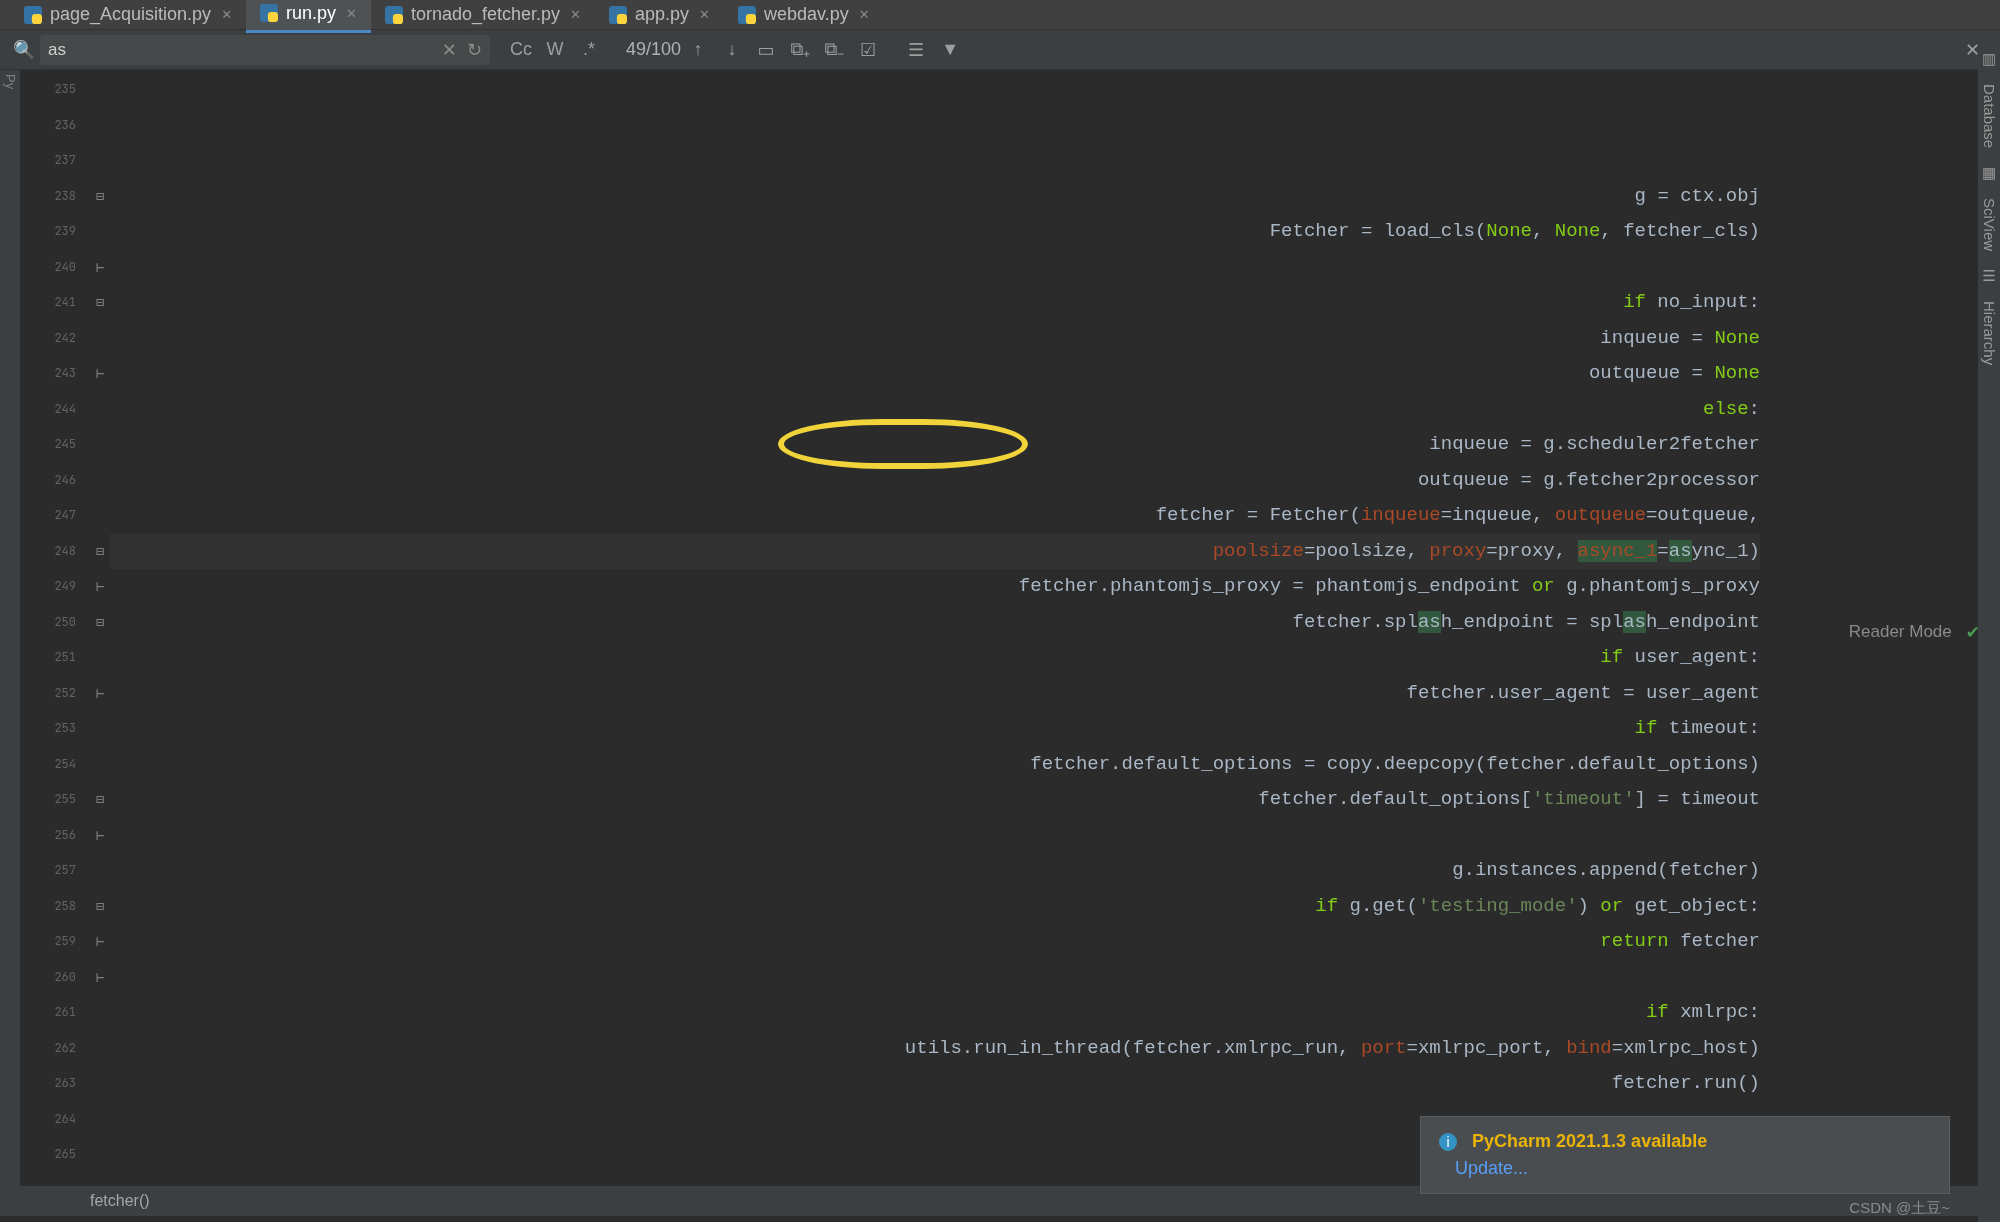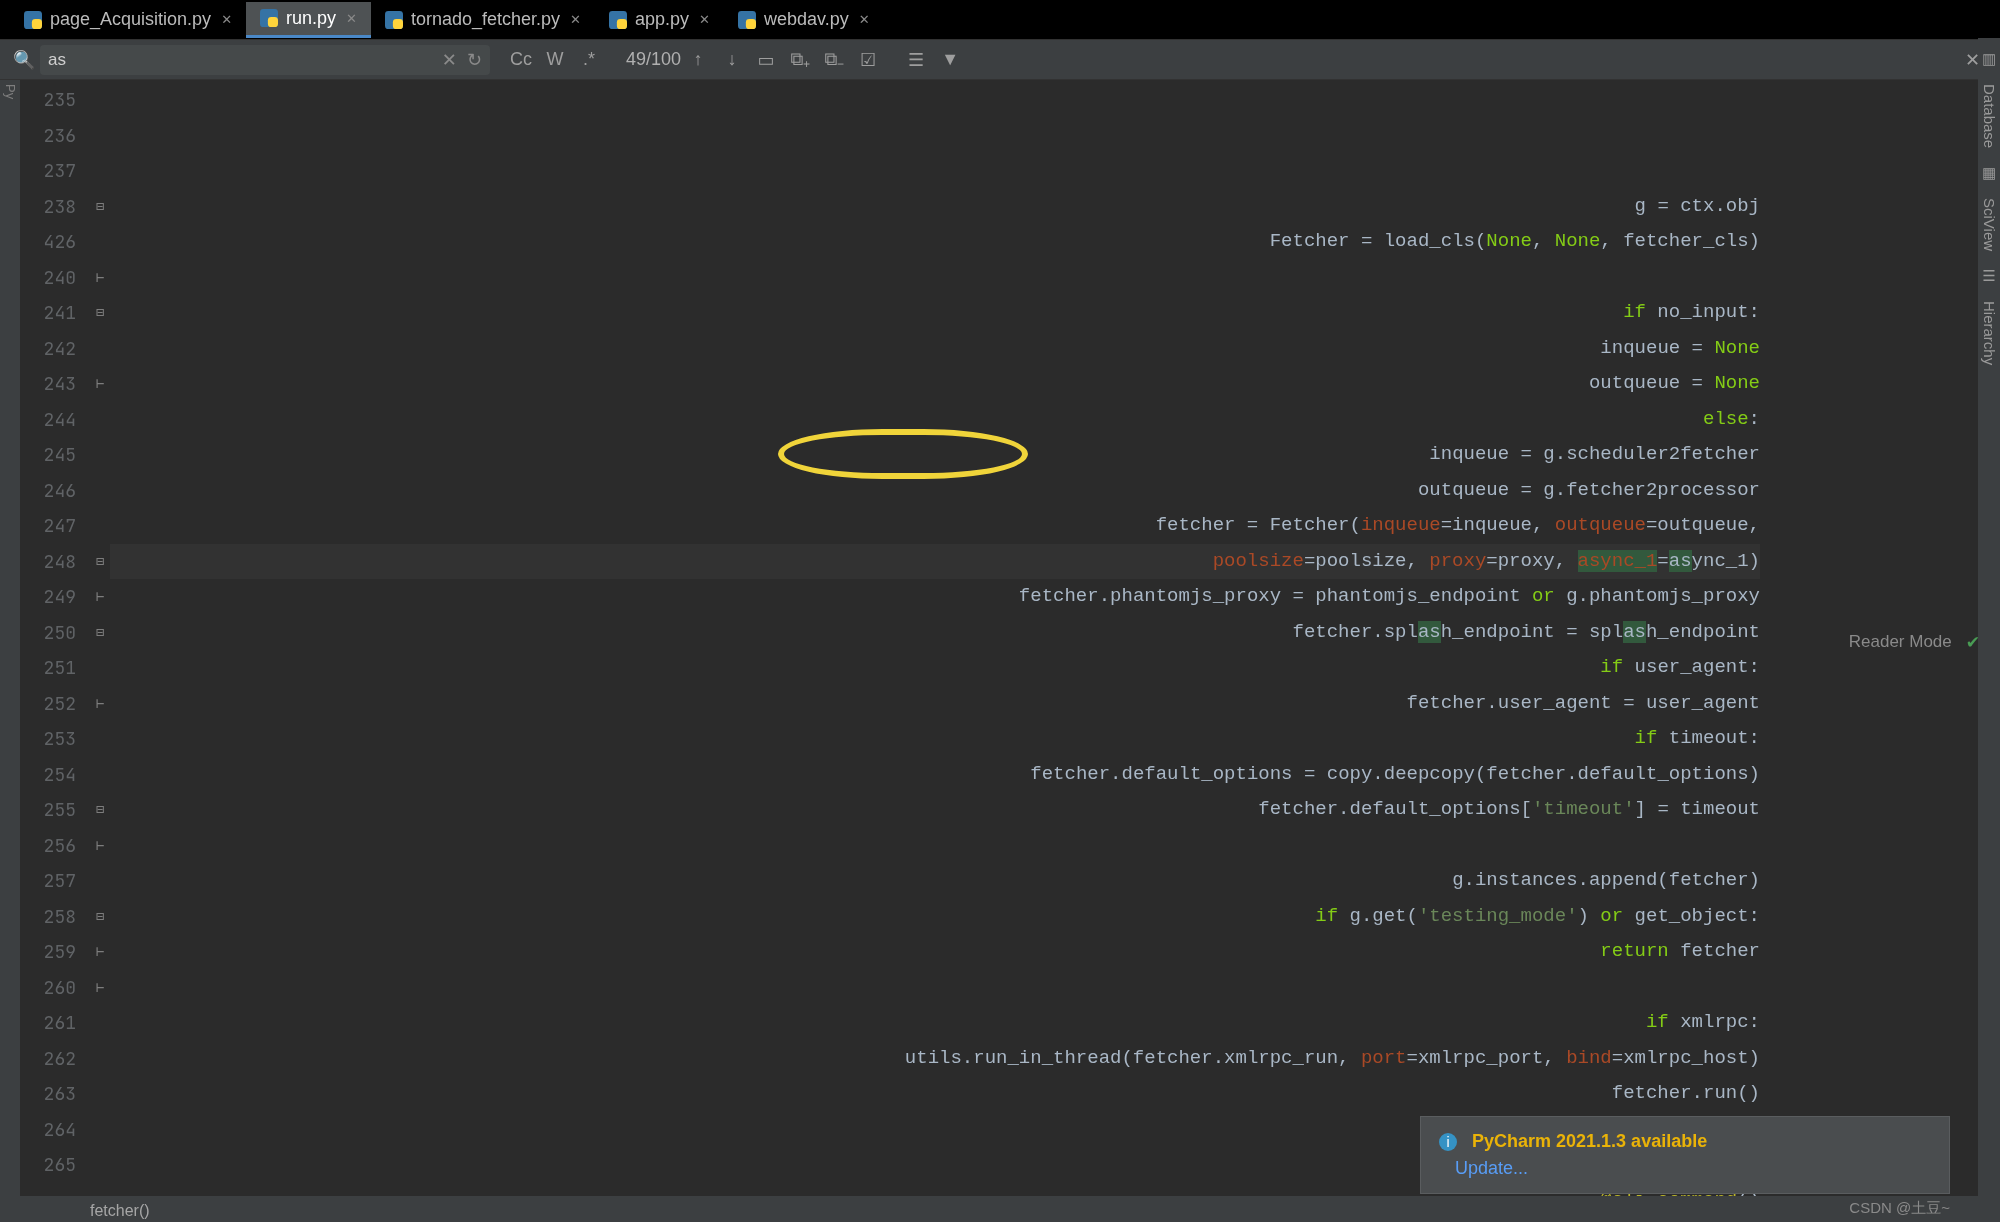--- a/index.html
+++ b/index.html
@@ -9,23 +9,23 @@
     color: #a9b7c6;
     width: 2000px;
     height: 1222px;
     overflow: hidden;
     position: relative;
     font-size: 18px;
   }
   
   .tabs {
     display: flex;
-    background: #000000;
+    background: #404040;
     border-bottom: 1px solid #323232;
-    height: 40px;
+    height: 30px;
     padding-left: 10px;
     align-items: center;
   }
   .tab {
     display: flex; align-items: center;
     padding: 0 14px;
     height: 36px;
     color: #bbbbbb;
     font-size: 18px;
     cursor: pointer;
@@ -79,21 +79,21 @@
   .editor {
     flex: 1;
     display: flex;
     background: #2b2b2b;
     position: relative;
     overflow: hidden;
   }
   .linenumbers {
     width: 70px; text-align: right;
     color: #606366; font-family: "JetBrains Mono","Consolas",monospace;
-    font-size: 18px; line-height: 35.5px;
+    font-size: 12px; line-height: 35.5px;
     padding-right: 14px; padding-top: 2px;
     user-select: none;
   }
   .foldgutter {
     width: 20px; font-family: monospace;
     color: #7d7d7d; font-size: 14px; line-height: 35.5px; padding-top: 2px;
     text-align: center;
   }
   .code {
     flex: 1;
@@ -266,21 +266,21 @@
   <div class="gutter-left">
     <span style="writing-mode:vertical-rl;">Py</span>
   </div>
 
   <div class="editor">
     <div class="linenumbers" id="ln">
         <div class="line">235</div>
         <div class="line">236</div>
         <div class="line">237</div>
         <div class="line">238</div>
-        <div class="line">426</div>
+        <div class="line">239</div>
         <div class="line">240</div>
         <div class="line">241</div>
         <div class="line">242</div>
         <div class="line">243</div>
         <div class="line">244</div>
         <div class="line">245</div>
         <div class="line">246</div>
         <div class="line">247</div>
         <div class="line">248</div>
         <div class="line">249</div>

